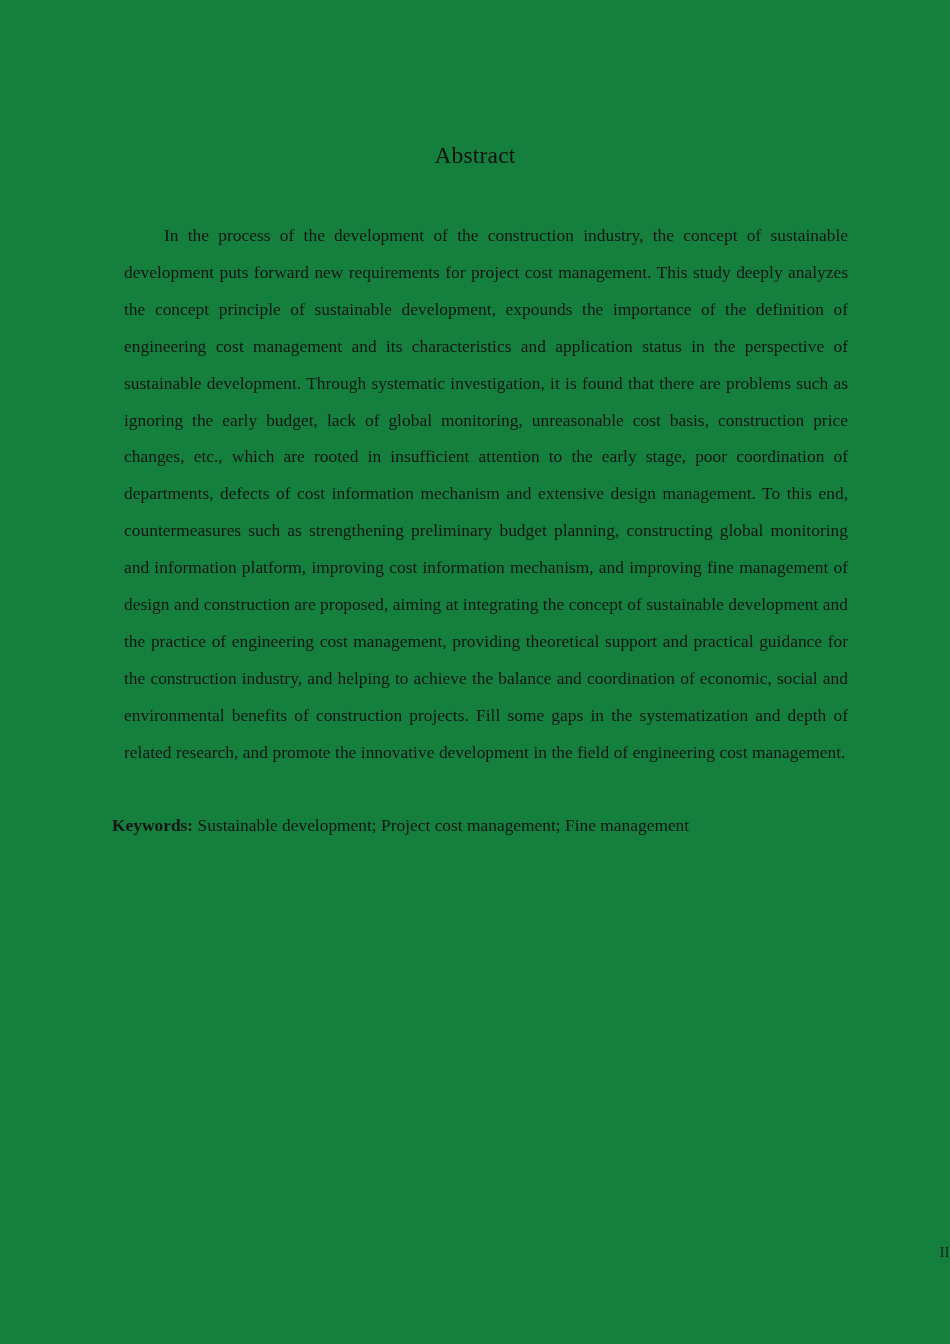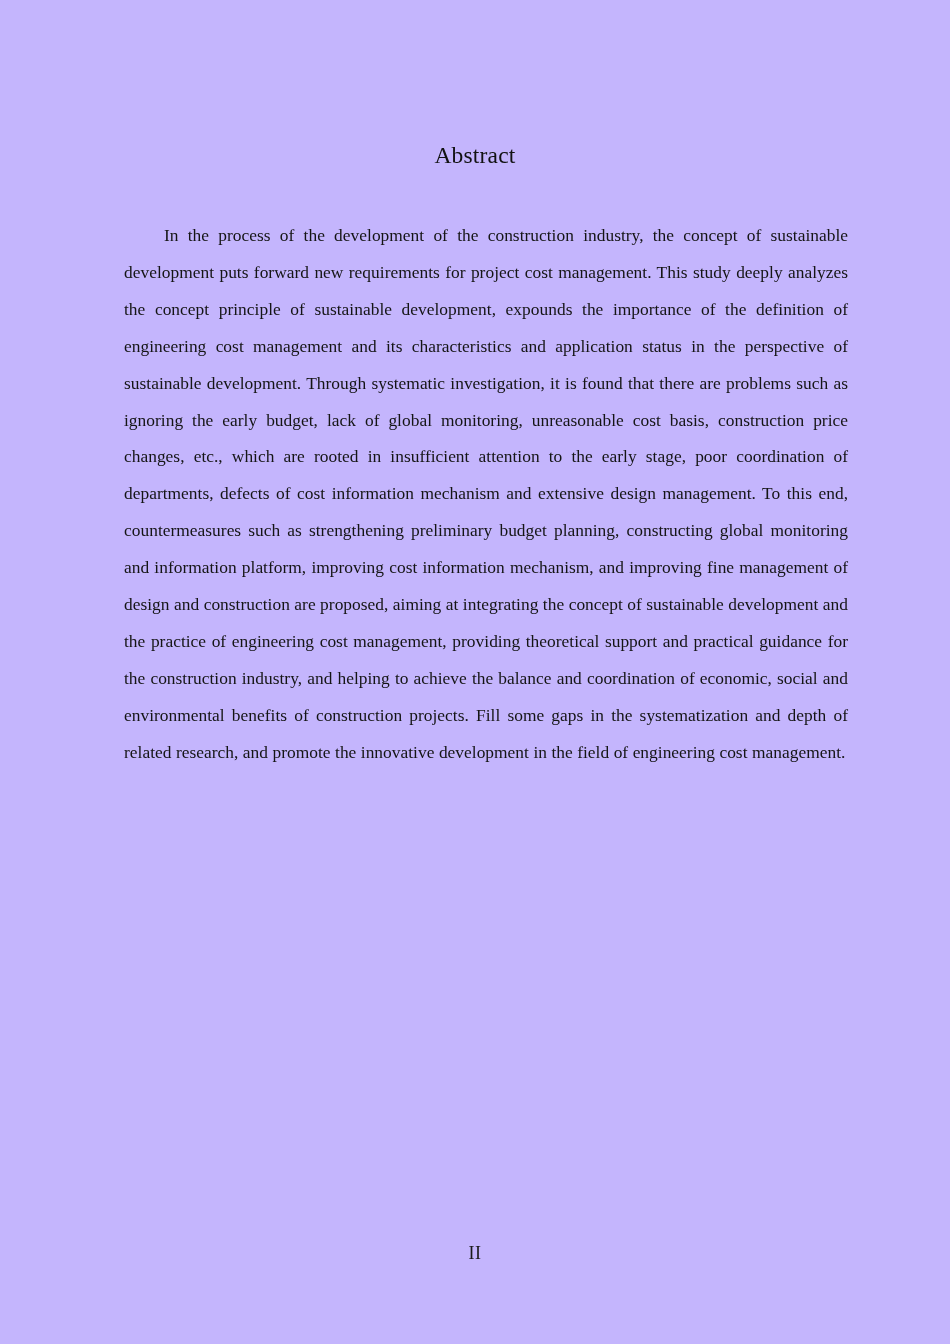--- a/index.html
+++ b/index.html
@@ -15,21 +15,21 @@
     -webkit-font-smoothing: antialiased;
     position: relative;
     overflow: hidden;
   }
 
   .page {
     position: absolute;
     inset: 0;
     width: 950px;
     height: 1344px;
-    background: #c4b5fd;
+    background: #15803d;
   }
 
   
   .abstract-title {
     position: absolute;
     left: 0;
     top: 122px;
     width: 950px;
     text-align: center;
     font-size: 23.5px;
@@ -76,36 +76,39 @@
   .keywords-value {
     font-weight: normal;
   }
 
   
   .page-number {
     position: absolute;
     left: 0;
     top: 1243px;
     width: 950px;
-    text-align: center;
-    font-size: 18px;
+    text-align: right;
+    font-size: 14px;
     line-height: 20px;
     color: #1a1a1a;
     letter-spacing: 0.5px;
   }
 </style>
 </head>
 <body>
 
 <div class="page">
 
   <h1 class="abstract-title">Abstract</h1>
 
   <div class="body-block">
 
     <p class="abstract-paragraph">In the process of the development of the construction industry, the concept of sustainable development puts forward new requirements for project cost management. This study deeply analyzes the concept principle of sustainable development, expounds the importance of the definition of engineering cost management and its characteristics and application status in the perspective of sustainable development. Through systematic investigation, it is found that there are problems such as ignoring the early budget, lack of global monitoring, unreasonable cost basis, construction price changes, etc., which are rooted in insufficient attention to the early stage, poor coordination of departments, defects of cost information mechanism and extensive design management. To this end, countermeasures such as strengthening preliminary budget planning, constructing global monitoring and information platform, improving cost information mechanism, and improving fine management of design and construction are proposed, aiming at integrating the concept of sustainable development and the practice of engineering cost management, providing theoretical support and practical guidance for the construction industry, and helping to achieve the balance and coordination of economic, social and environmental benefits of construction projects. Fill some gaps in the systematization and depth of related research, and promote the innovative development in the field of engineering cost management.</p>
 
+    <p class="keywords-line">
+      <span class="keywords-label">Keywords:</span><span class="keywords-spacer"> </span><span class="keywords-value">Sustainable development; Project cost management; Fine management</span>
+    </p>
 
   </div>
 
   <div class="page-number">II</div>
 
 </div>
 
 </body></html>

